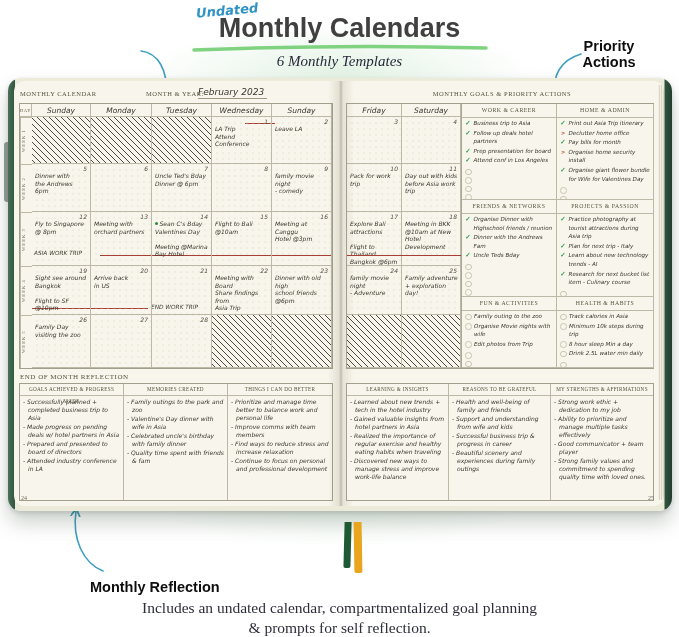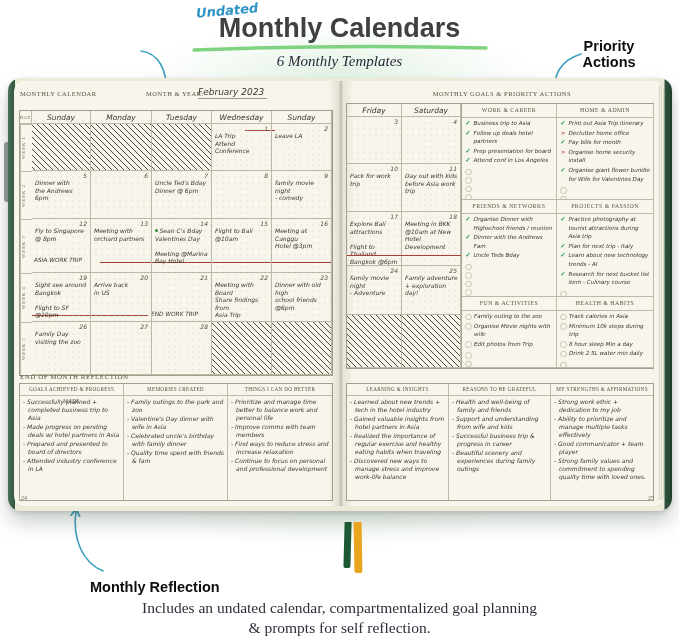--- a/index.html
+++ b/index.html
@@ -38,21 +38,21 @@
   .page-right{left:326px;width:324px;}
   .phead-label{position:absolute;top:9px;font-size:6.5px;}
   .pl-cal{left:6px;} .pl-my{left:132px;} 
   .my-val{position:absolute;left:184px;top:6px;font-size:9px;border-bottom:.6px solid #9b9884;padding:0 3px 1px 0;}
   .pr-head{left:0;right:0;text-align:center;}
   .pagenum{position:absolute;bottom:5px;font-size:6px;color:#6b6a58;font-family:"Liberation Serif",serif;}
   .pn-l{left:7px;} .pn-r{right:10px;}
 
   
   .grid{position:absolute;display:grid;border:.9px solid #a29f8d;background:#f8f6ec;}
-  #leftGrid{left:5px;top:22px;width:312px;height:264px;margin-top:7px;}
+  #leftGrid{left:5px;top:22px;width:312px;height:264px;}
   .rgrid{position:absolute;left:6px;top:22px;width:306px;height:264px;border:.9px solid #a29f8d;}
   #rightCal{position:absolute;left:0;top:0;width:114px;height:264px;display:grid;}
   #rightGoals{position:absolute;left:114px;top:0;width:192px;height:264px;display:grid;grid-template-columns:95px 97px;grid-template-rows:96px 97px 71px;border-left:.8px solid #aaa795;}
   .gcell{border-right:.7px solid #bcb9a7;border-bottom:.7px solid #bcb9a7;position:relative;overflow:hidden;}
   .corner{font-size:4.5px;text-align:center;line-height:13px;}
   .dayhead{font-size:7.5px;text-align:center;line-height:13px;}
   .weeklab{writing-mode:vertical-rl;transform:rotate(180deg);font-size:4.6px;letter-spacing:1px;color:#6c6b57;text-align:center;}
   .cell{background-image:radial-gradient(circle,#d7d4c1 .6px,transparent .75px);background-size:6px 6px;background-position:2px 3px;}
   .crossed{background-image:linear-gradient(to right top,transparent 48.6%,#4d4a41 49.5%,#4d4a41 50.5%,transparent 51.4%);}
   .num{position:absolute;top:1px;right:3px;font-size:6px;color:#504d3c;}

